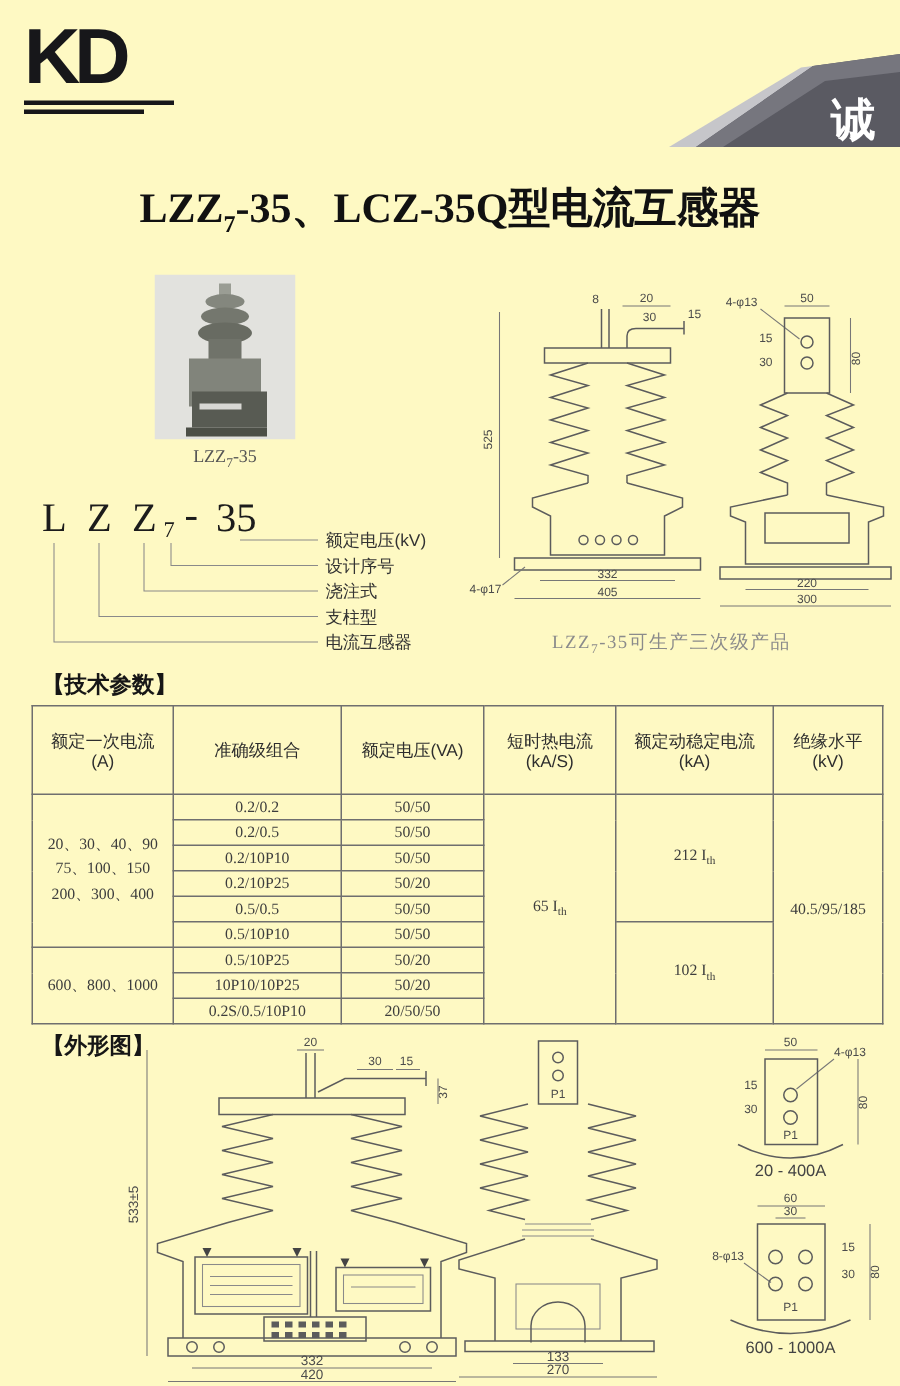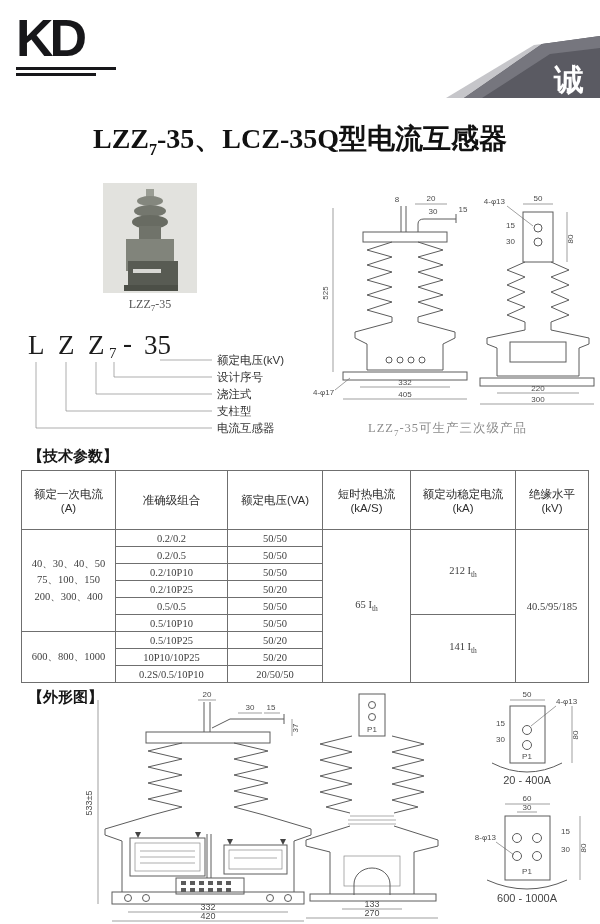--- a/index.html
+++ b/index.html
@@ -1,16 +1,16 @@
 <!DOCTYPE html>
 <html><head>
 <meta charset="utf-8">
 <style>
   html,body{margin:0;padding:0;background:#e9e9e7;}
-  .page{position:relative;width:600px;height:924px;background:#ffffff;overflow:hidden;
+  .page{position:relative;width:600px;height:924px;background:#fef9c3;overflow:hidden;
         font-family:"Liberation Sans",sans-serif;color:#1b1b1b;}
   .abs{position:absolute;}
   
   .logo-box{left:16px;top:12px;width:100px;height:62px;}
   .logo-text{font-family:"Liberation Sans",sans-serif;font-weight:900;font-size:52px;
              letter-spacing:-4px;color:#17171a;line-height:1;}
   .logo-lines div{height:3px;background:#17171a;margin-top:3px;}
   .slogan{left:122px;top:24px;width:360px;font-weight:900;font-size:33px;letter-spacing:1px;
           color:#141414;font-family:"Liberation Sans",sans-serif;white-space:nowrap;}
   .banner-char{font-size:30px;font-weight:900;fill:#ffffff;font-family:"Liberation Sans",sans-serif;}
@@ -202,21 +202,21 @@
           </th>
         <th>
           <div>绝缘水平</div>
           <div>(kV)</div>
           </th>
       </tr>
     </thead>
     <tbody>
       <tr>
         <td rowspan="6" class="group-cell">
-          <div>40、30、40、50</div>
+          <div>20、30、40、90</div>
           <div>75、100、150</div>
           <div>200、300、400</div>
           </td>
         <td>0.2/0.2</td>
         <td>50/50</td>
         <td rowspan="9">
           <span>65 I</span><sub>th</sub></td>
         <td rowspan="5">
           <span>212 I</span><sub>th</sub></td>
         <td rowspan="9">40.5/95/185</td>
@@ -234,21 +234,21 @@
         <td>50/20</td>
         </tr>
       <tr>
         <td>0.5/0.5</td>
         <td>50/50</td>
         </tr>
       <tr>
         <td>0.5/10P10</td>
         <td>50/50</td>
         <td rowspan="4">
-          <span>141 I</span><sub>th</sub></td>
+          <span>102 I</span><sub>th</sub></td>
         </tr>
       <tr>
         <td rowspan="3">600、800、1000</td>
         <td>0.5/10P25</td>
         <td>50/20</td>
         </tr>
       <tr>
         <td>10P10/10P25</td>
         <td>50/20</td>
         </tr>

